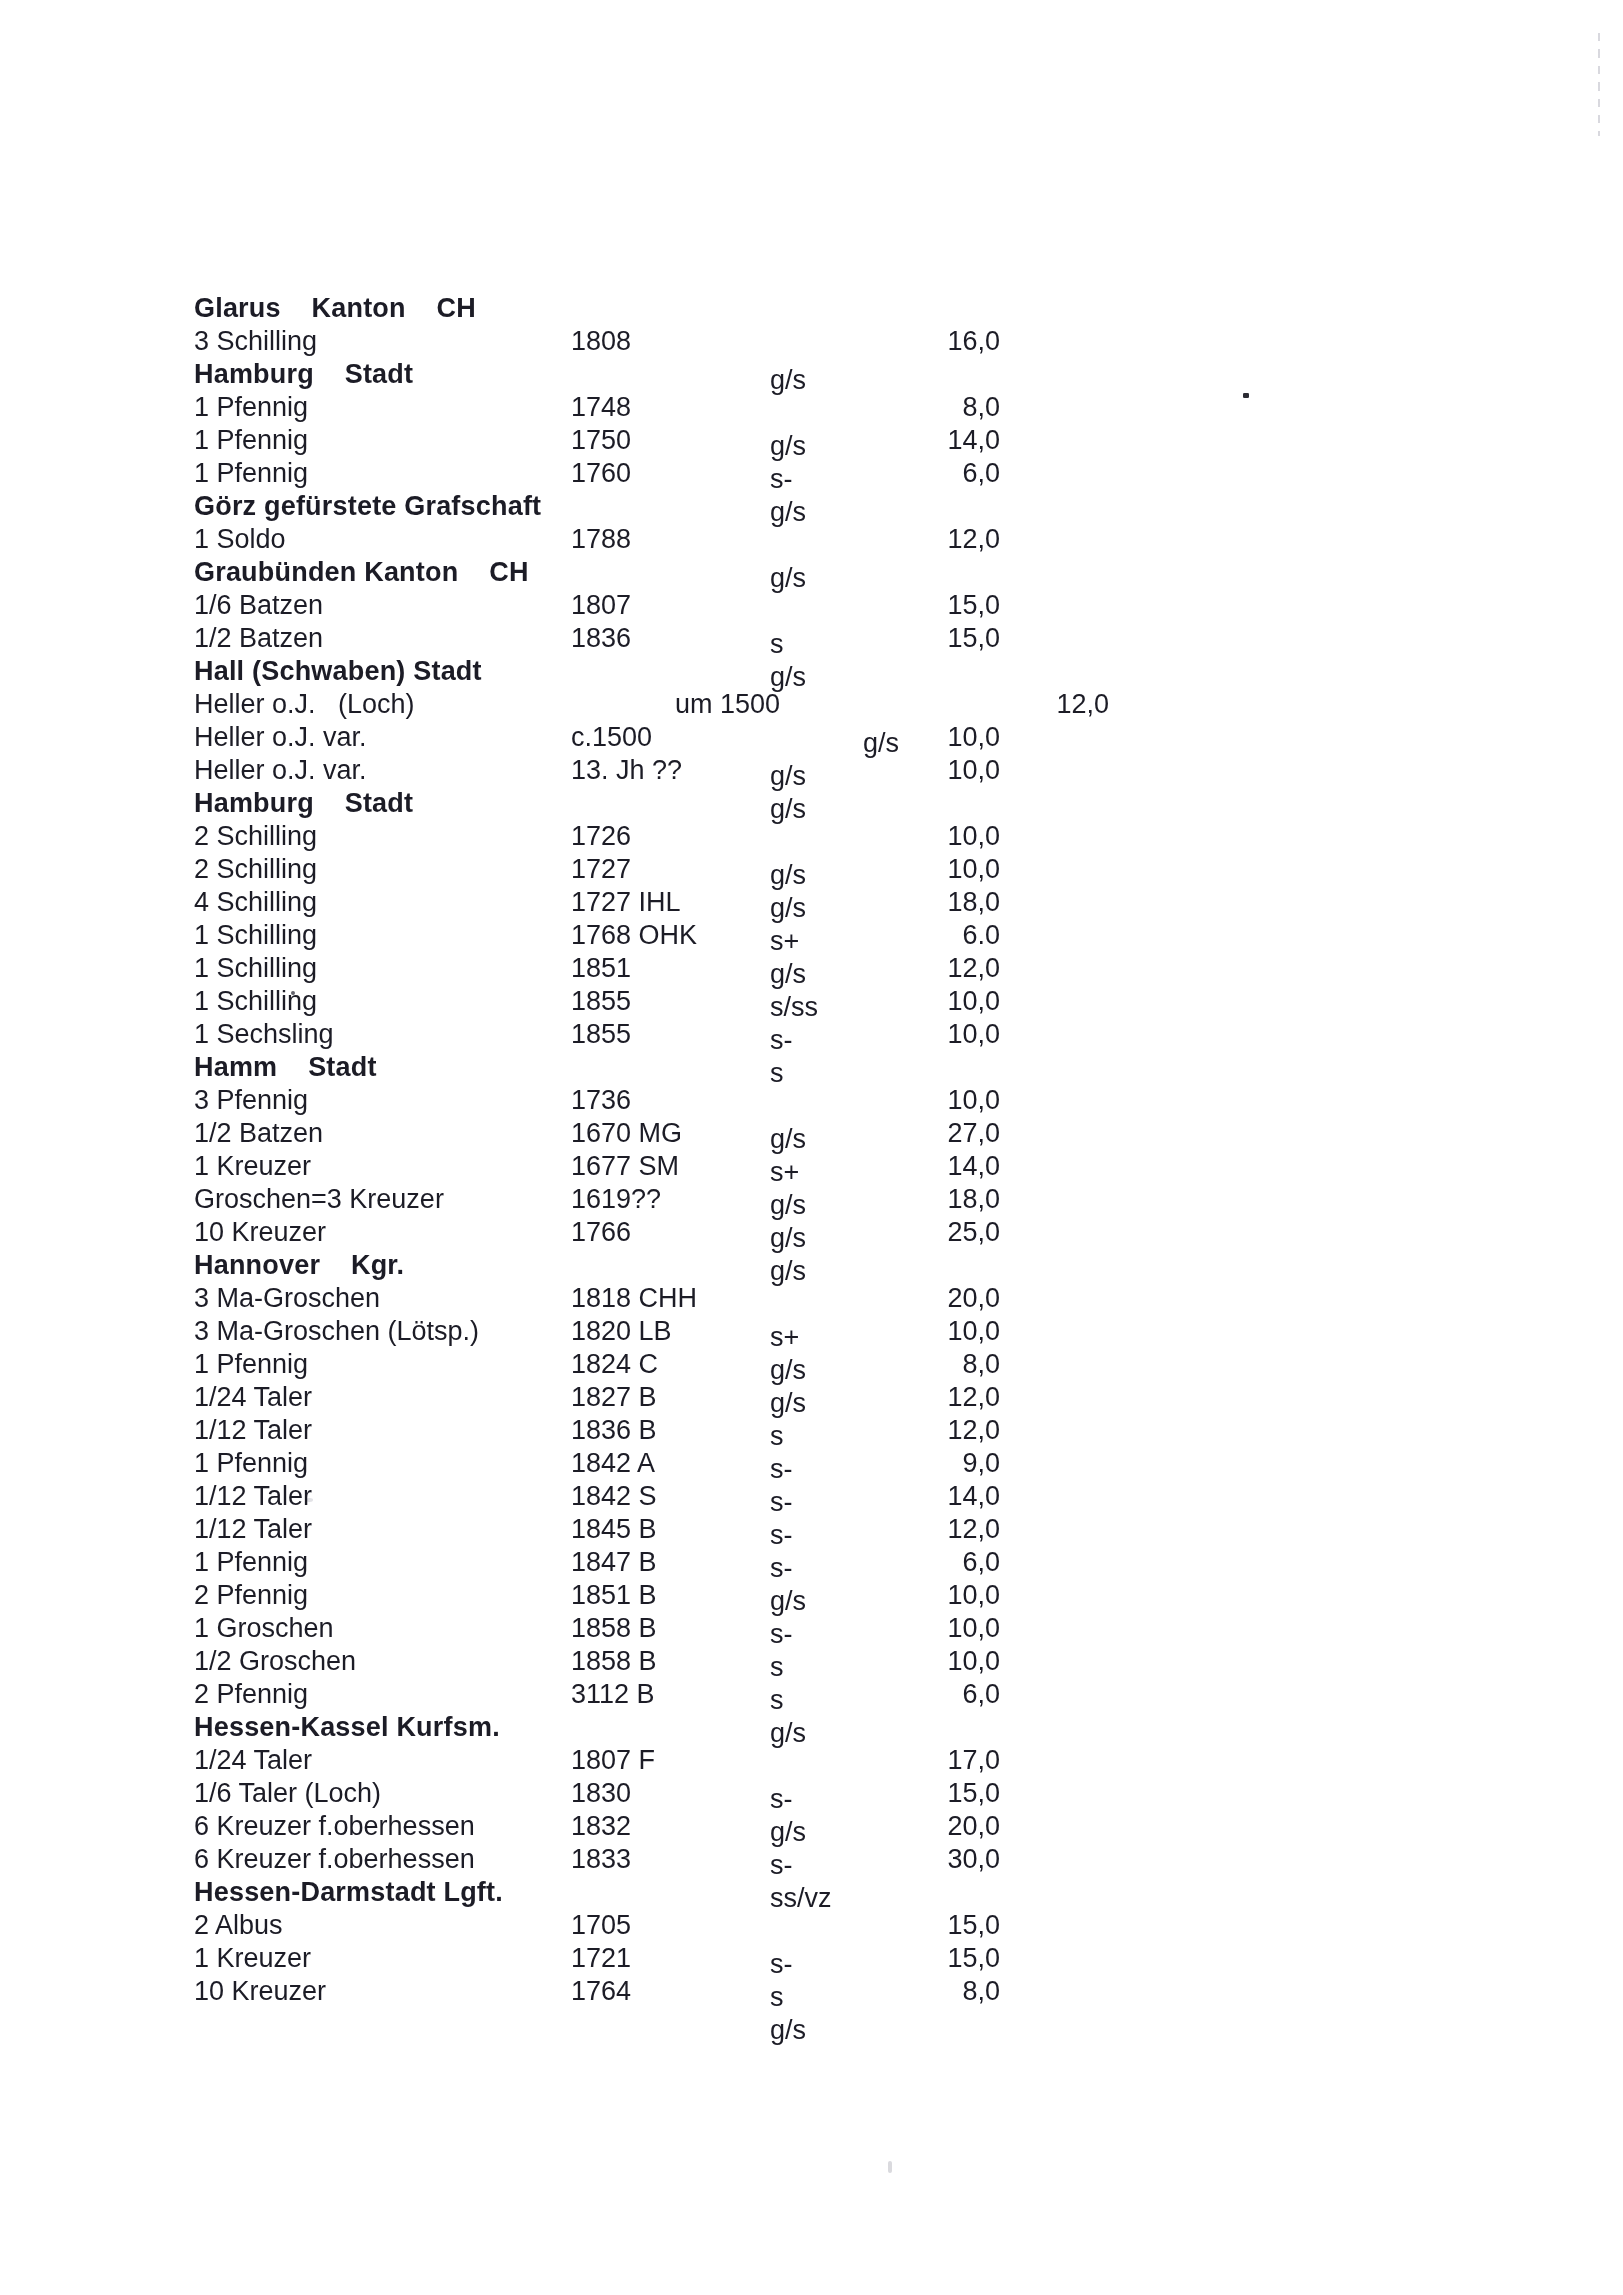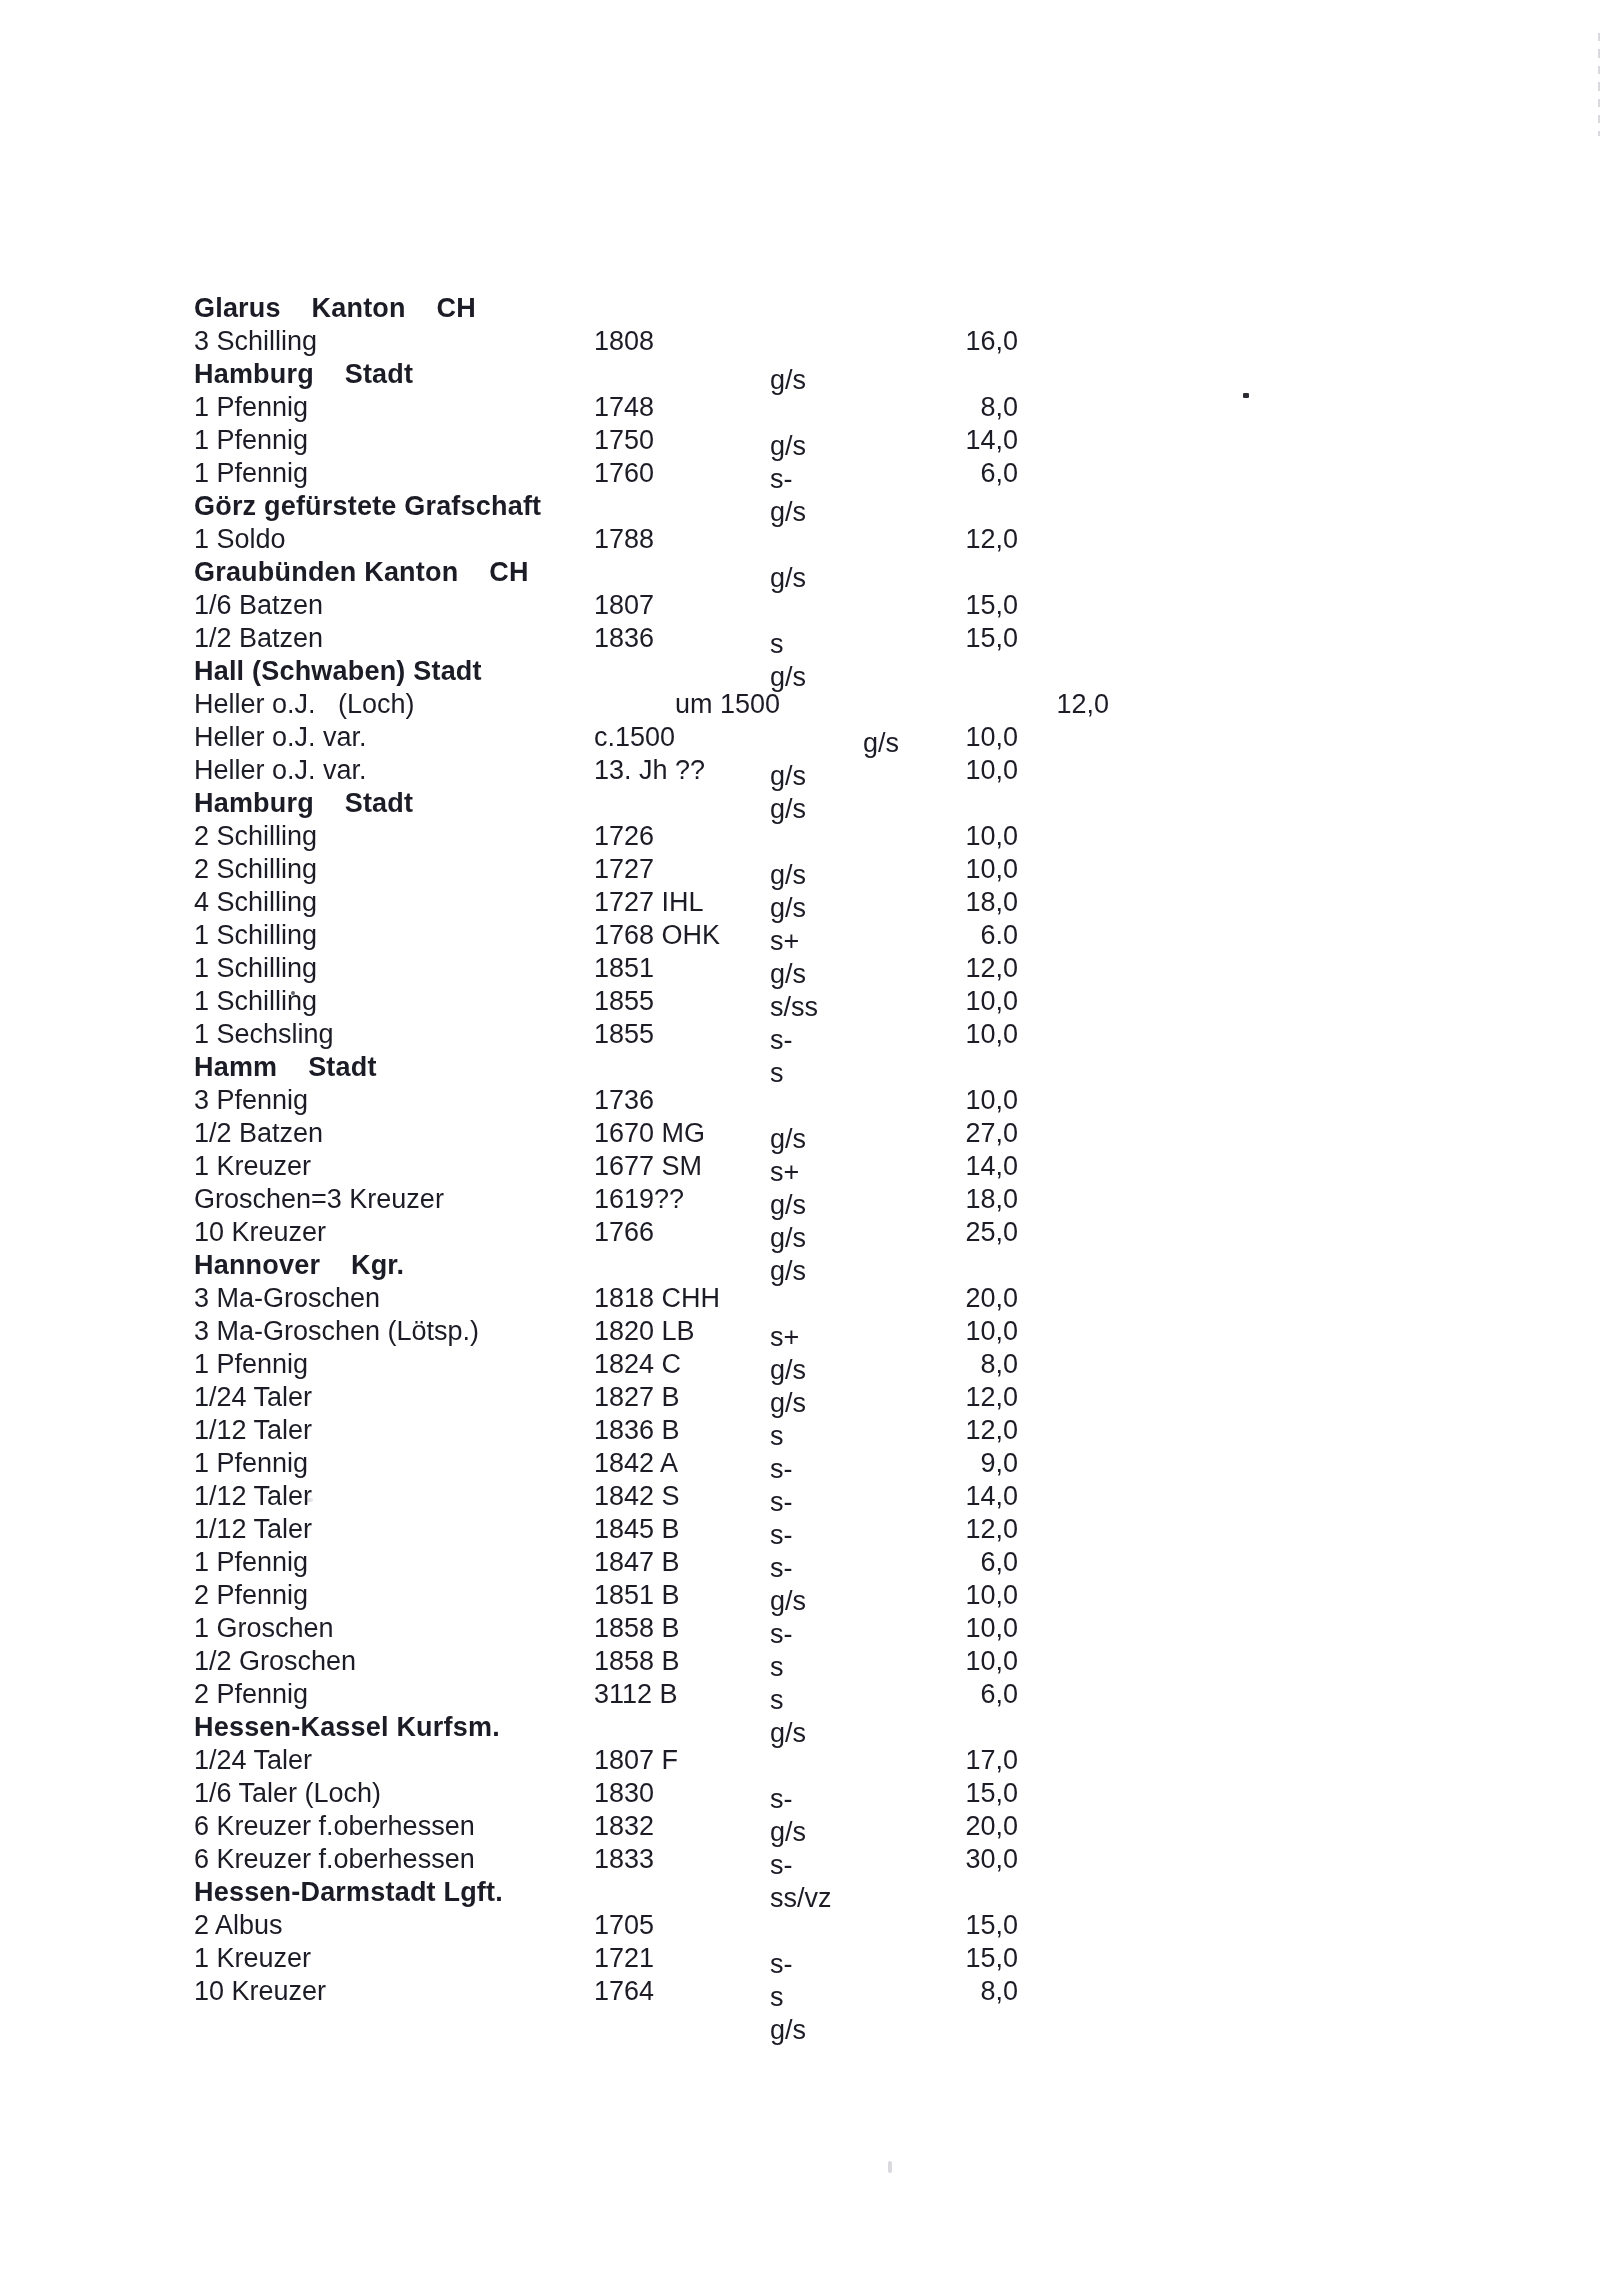--- a/index.html
+++ b/index.html
@@ -34,23 +34,23 @@
     position: absolute;
     top: 50%;
     transform: translateY(-50%);
     font-size: 27px;
     line-height: 1;
     color: var(--ink, #1c1c26);
     white-space: pre;
   }
   .name  { left: 164px; }
   .hdr .name { font-weight: 700; letter-spacing: 0.2px; }
-  .year  { left: 564px; }
+  .year  { left: 541px; }
   .grade { left: 740px; margin-top: 39px; }
-  .value { left: 820px; width: 168px; text-align: right; }
+  .value { left: 802px; width: 168px; text-align: right; }
   
   .row.wide .year  { left: 645px; }
   .row.wide .grade { left: 833px; }
   .row.wide .value { left: 911px; width: 168px; }
 
   
   .artifact { position: absolute; }
   .speck-1 {
     left: 1243px; top: 393px; width: 5.9px; height: 5.2px;
     background: #2b2b33; border-radius: 1.3px;

